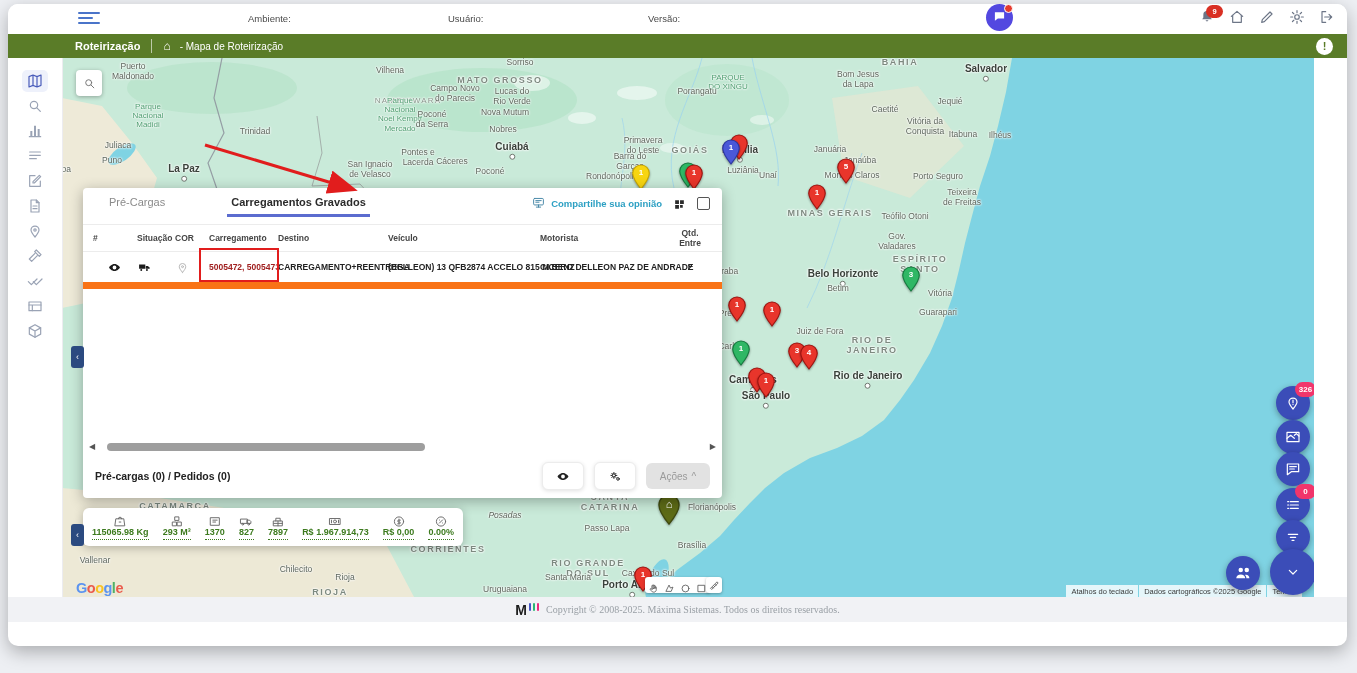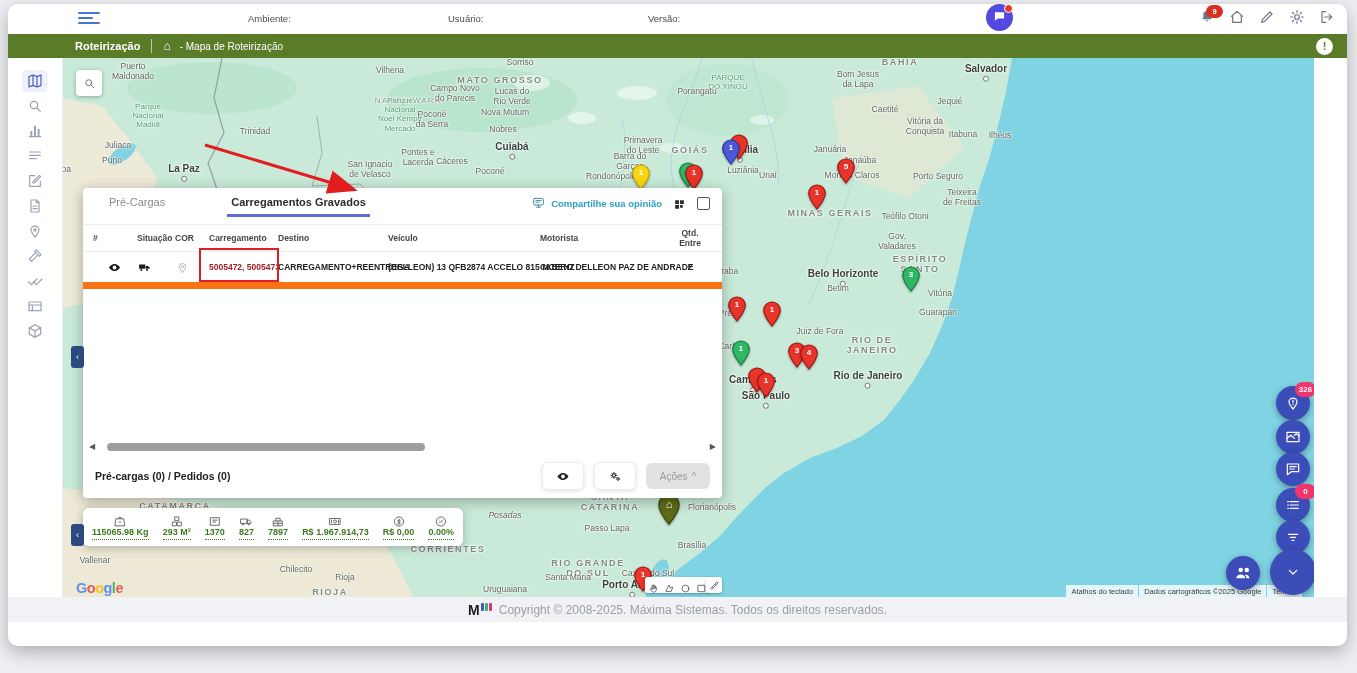--- a/index.html
+++ b/index.html
@@ -122,21 +122,21 @@
     box-shadow:0 2px 6px rgba(0,0,0,.35);}
   .people-fab svg{width:18px;height:18px;}
   
   .annot-svg{position:absolute;left:0;top:0;z-index:55;pointer-events:none;}
   .annot-rect{position:absolute;left:137px;top:190px;width:76px;height:30px;border:2.5px solid #e11d1d;z-index:56;pointer-events:none;}
   
   .copy-strip{position:absolute;left:0;top:593px;width:100%;height:25px;background:#f1f2f5;z-index:45;
     display:flex;align-items:center;justify-content:center;gap:7px;}
   .mlogo{font-size:14px;font-weight:800;color:#1c1c1c;display:flex;align-items:flex-start;gap:1.5px;}
   .mlogo i{display:inline-block;width:2.5px;height:8px;border-radius:1px;margin-top:1px;}
-  .copy-text{font-size:12px;color:#9aa0a6;}
+  .copy-text{font-size:10px;color:#9aa0a6;font-family:Liberation Serif, serif;}
 </style>
 </head>
 <body>
 
 <div class="page">
   <div class="app-card">
 
     <header class="topbar">
       <div class="hamburger">
           <i></i>

